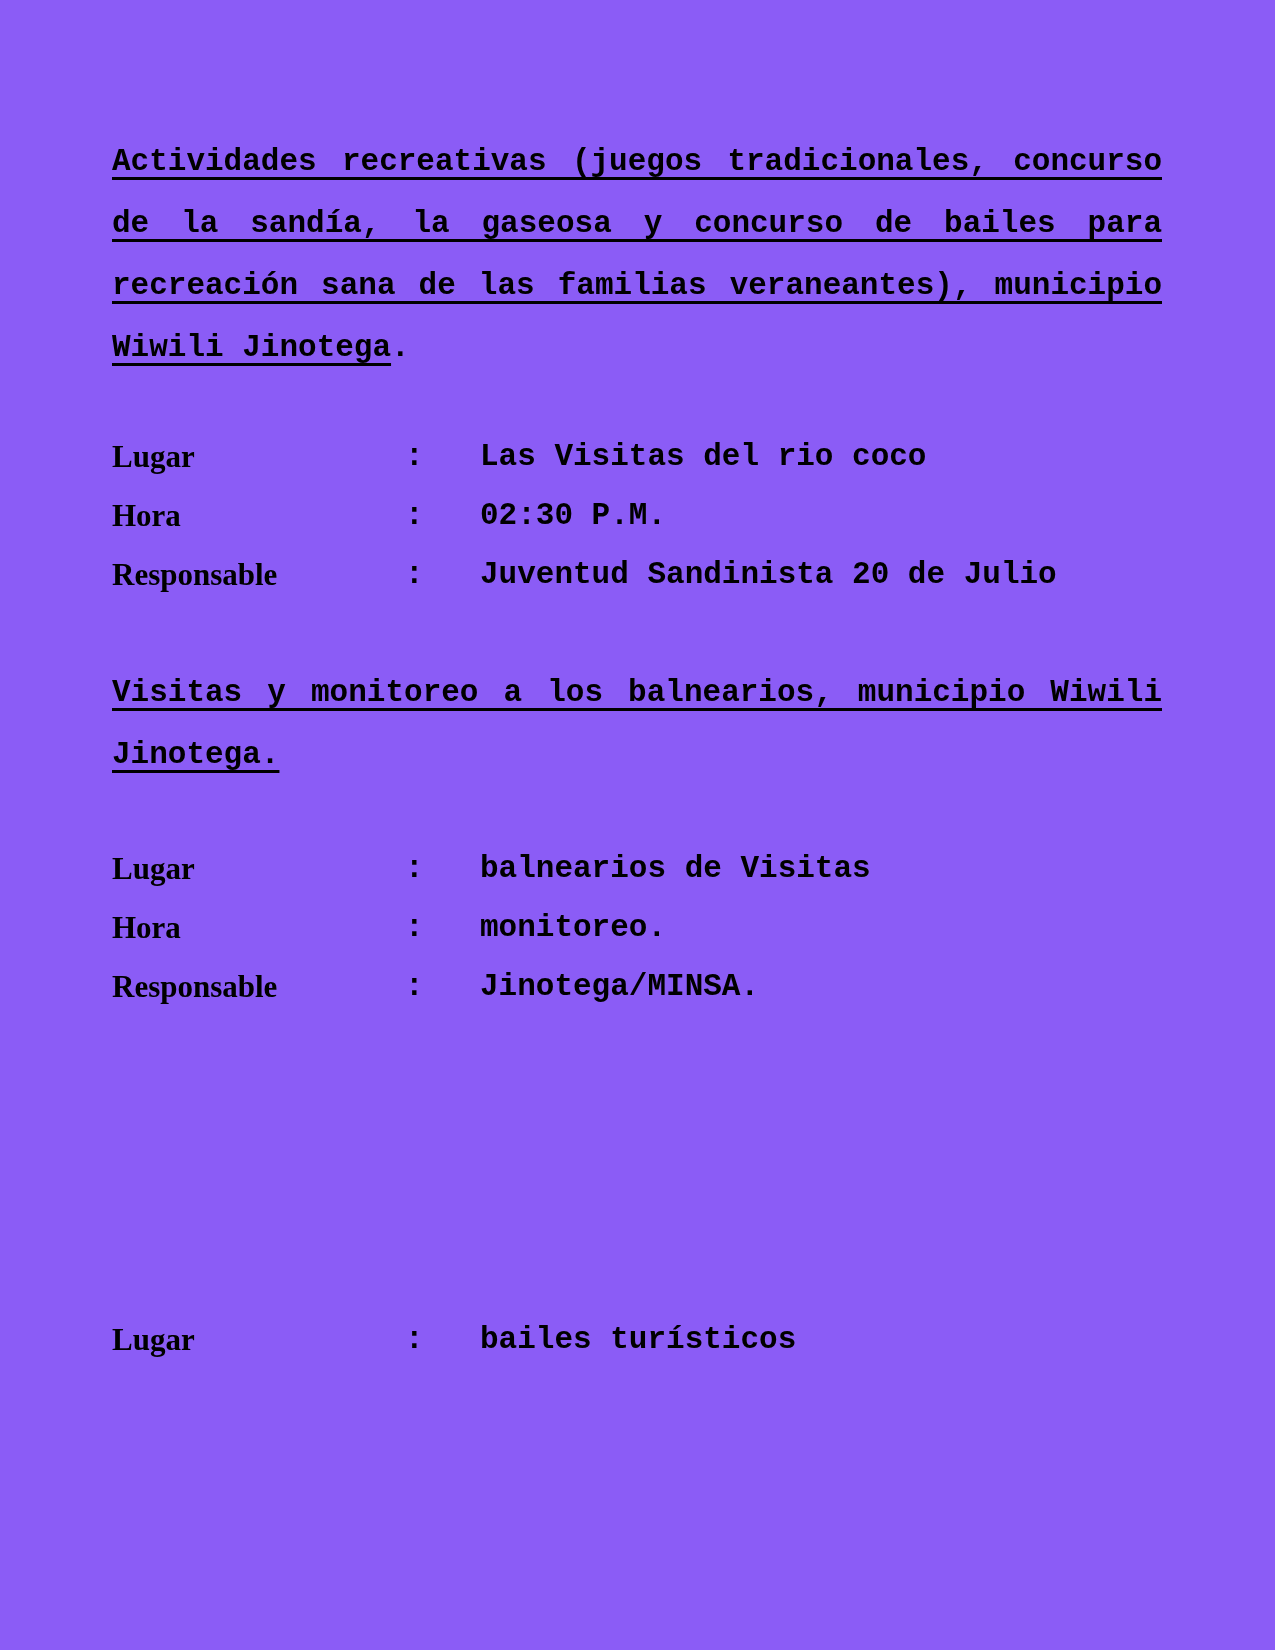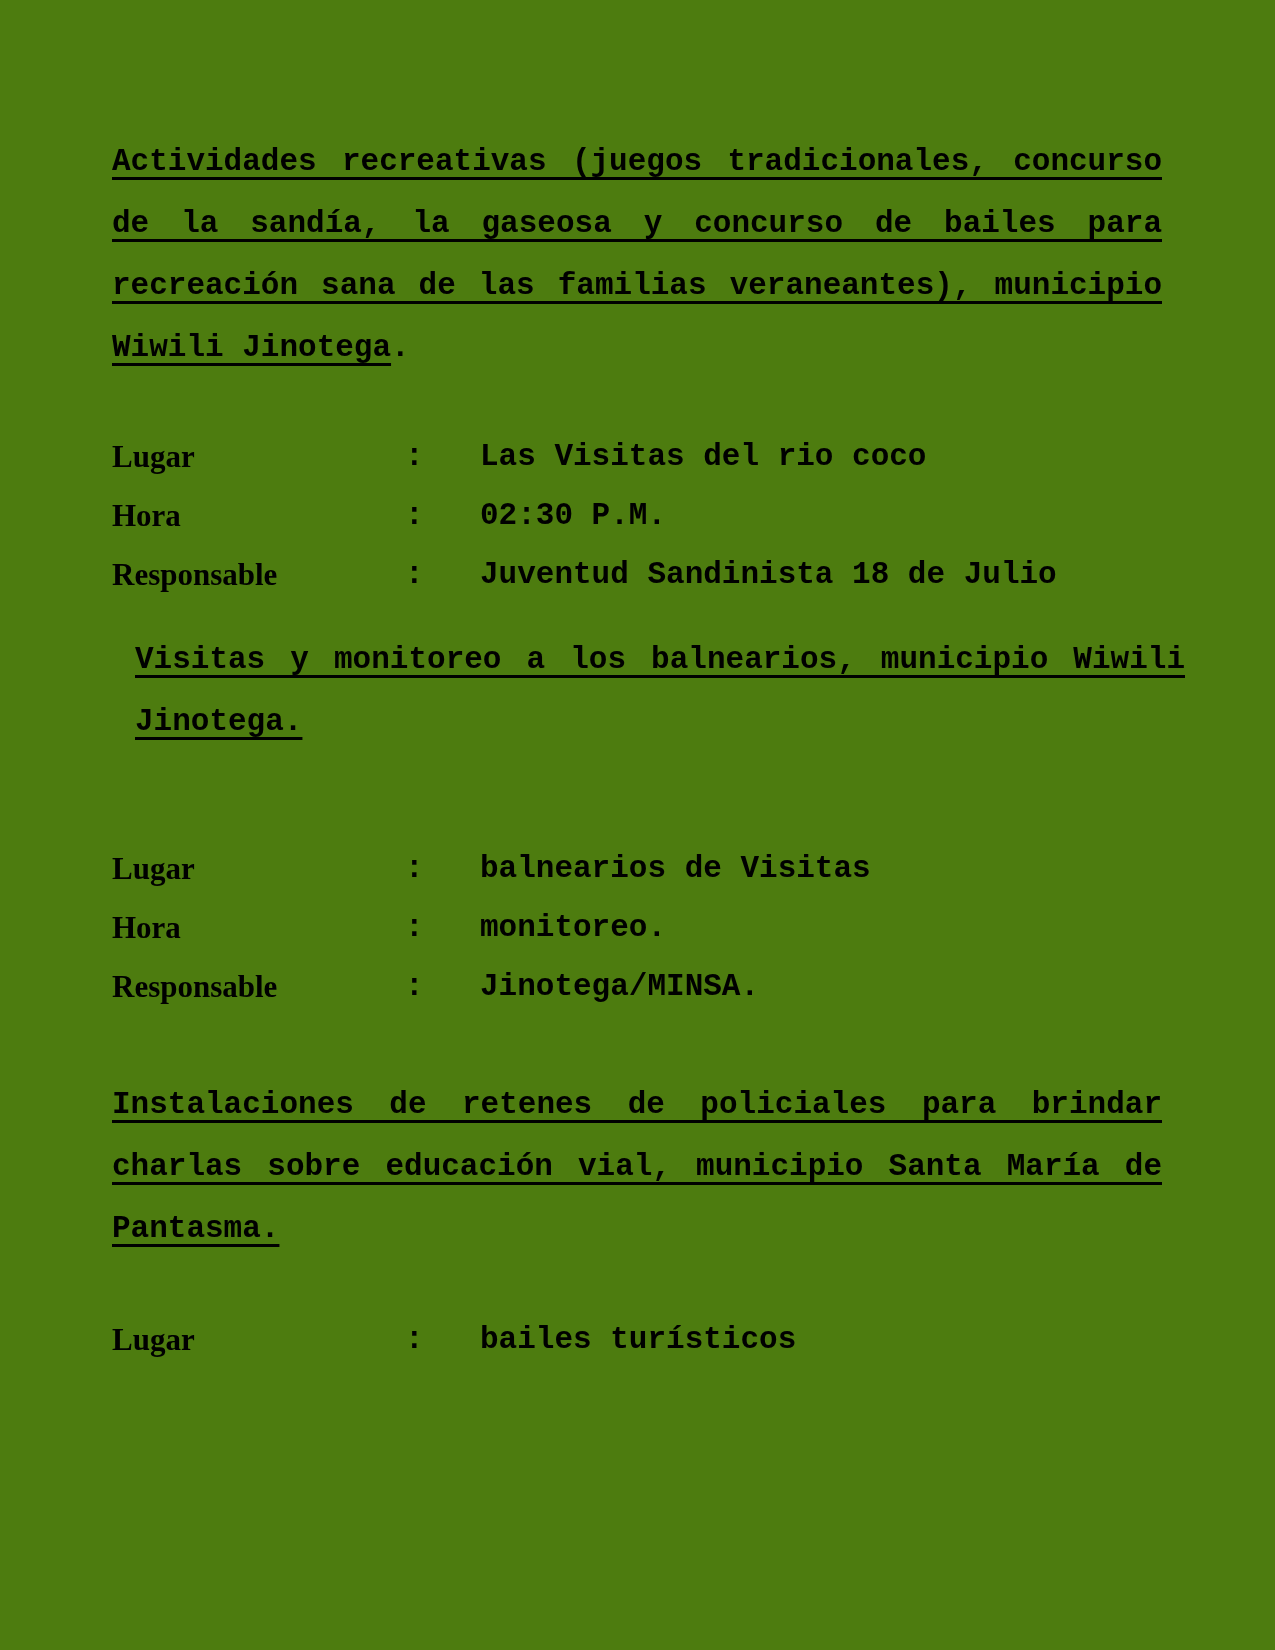--- a/index.html
+++ b/index.html
@@ -1,19 +1,19 @@
 <!DOCTYPE html>
 <html><head>
 <meta charset="utf-8">
 <style>
   html, body { margin: 0; padding: 0; background: #ffffff; }
   body { width: 1275px; height: 1650px; position: relative; overflow: hidden; }
   .page {
     position: absolute; left: 0; top: 0; width: 1275px; height: 1650px;
-    background: #4d7c0f; color: #000000;
+    background: #8b5cf6; color: #000000;
     font-family: "Liberation Mono", "DejaVu Sans Mono", monospace;
     font-weight: bold;
     font-size: 31px;
   }
   .heading {
     position: absolute; left: 112px; width: 1050px;
     line-height: 62px;
     text-align: justify;
     text-align-last: left;
   }
@@ -43,42 +43,41 @@
     <span class="v">Las Visitas del rio coco</span>
   </div>
   <div class="kv" style="top:485px;">
     <span class="k">Hora</span>
     <span class="c">:</span>
     <span class="v">02:30 P.M.</span>
   </div>
   <div class="kv" style="top:544px;">
     <span class="k">Responsable</span>
     <span class="c">:</span>
-    <span class="v">Juventud Sandinista 18 de Julio</span>
+    <span class="v">Juventud Sandinista 20 de Julio</span>
   </div>
 
-  <div class="heading" style="top:629px;margin-left:23px;"><span class="u">Visitas y monitoreo a los balnearios, municipio Wiwili Jinotega.</span></div>
+  <div class="heading" style="top:662px;"><span class="u">Visitas y monitoreo a los balnearios, municipio Wiwili Jinotega.</span></div>
 
   <div class="kv" style="top:838px;">
     <span class="k">Lugar</span>
     <span class="c">:</span>
     <span class="v">balnearios de Visitas</span>
   </div>
   <div class="kv" style="top:897px;">
     <span class="k">Hora</span>
     <span class="c">:</span>
     <span class="v">monitoreo.</span>
   </div>
   <div class="kv" style="top:956px;">
     <span class="k">Responsable</span>
     <span class="c">:</span>
     <span class="v">Jinotega/MINSA.</span>
   </div>
 
-  <div class="heading" style="top:1074px;"><span class="u">Instalaciones de retenes de policiales para brindar charlas sobre educación vial, municipio Santa María de Pantasma.</span></div>
 
   <div class="kv" style="top:1309px;">
     <span class="k">Lugar</span>
     <span class="c">:</span>
     <span class="v">bailes turísticos</span>
   </div>
 
 </div>
 
 </body></html>

